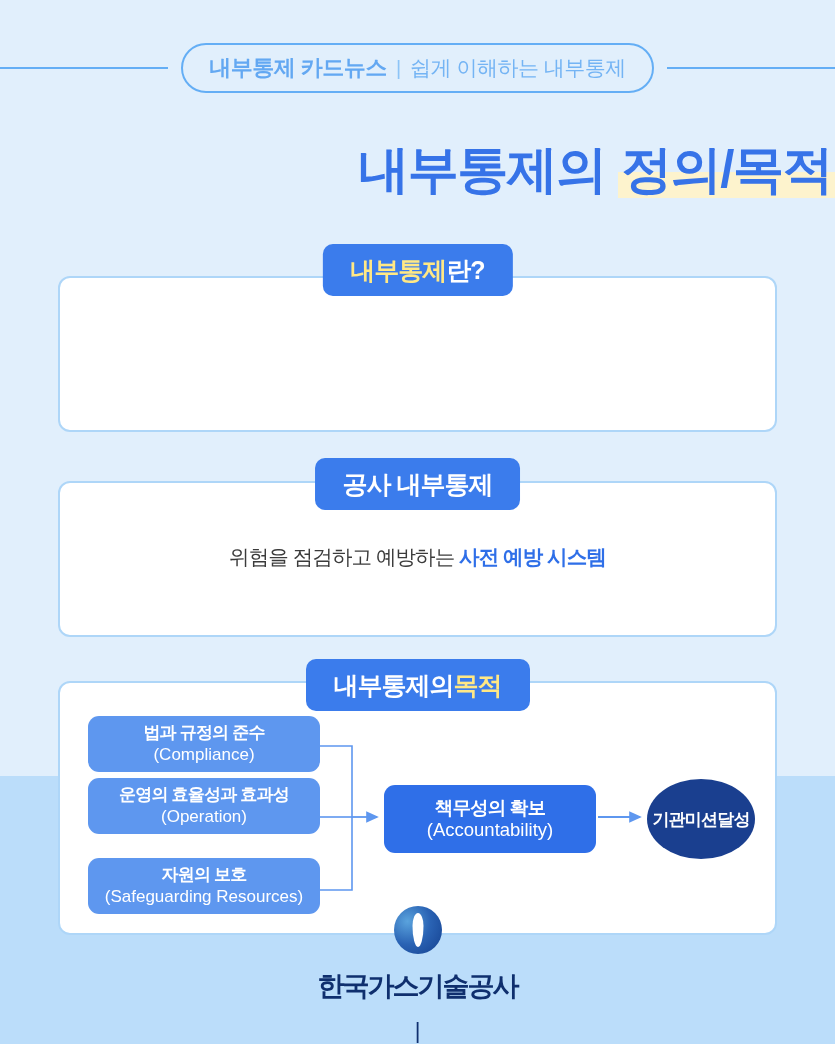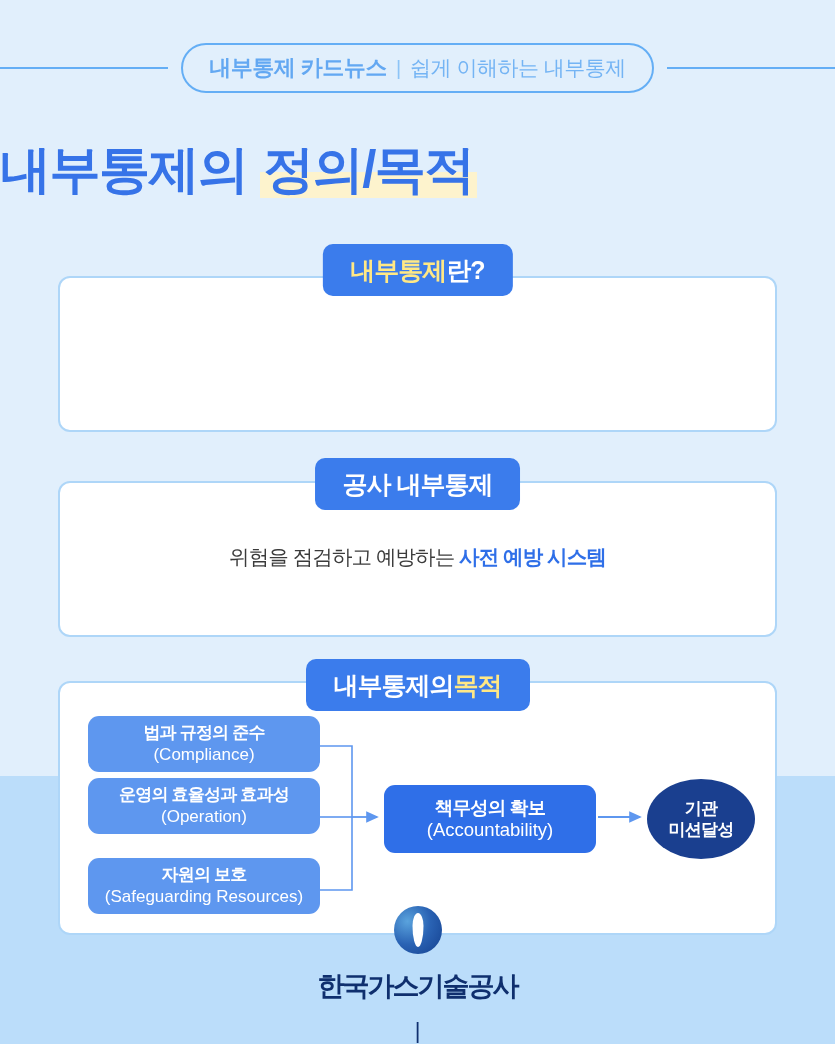--- a/index.html
+++ b/index.html
@@ -82,21 +82,21 @@
     font-weight: 500;
     letter-spacing: -0.5px;
   }
 
   
   .headline {
     position: absolute;
     left: 0;
     top: 136px;
     width: 835px;
-    text-align: left;
+    text-align: right;
     white-space: nowrap;
   }
   .headline-a {
     font-size: 51px;
     font-weight: 800;
     color: #3673e8;
     letter-spacing: -1.5px;
   }
   .headline-b {
     font-size: 51px;
@@ -218,21 +218,21 @@
 
   .dg-circle {
     position: absolute;
     left: 589px;
     top: 79px;
     width: 108px;
     height: 80px;
     border-radius: 50%;
     background: #1a3f8f;
     display: flex;
-    flex-direction: column;
+    flex-direction: row;
     align-items: center;
     justify-content: center;
     color: #ffffff;
     white-space: nowrap;
   }
   .dg-circle .dg-ko { font-size: 17px; line-height: 21px; }
 
   .dg-svg {
     position: absolute;
     left: 0;

